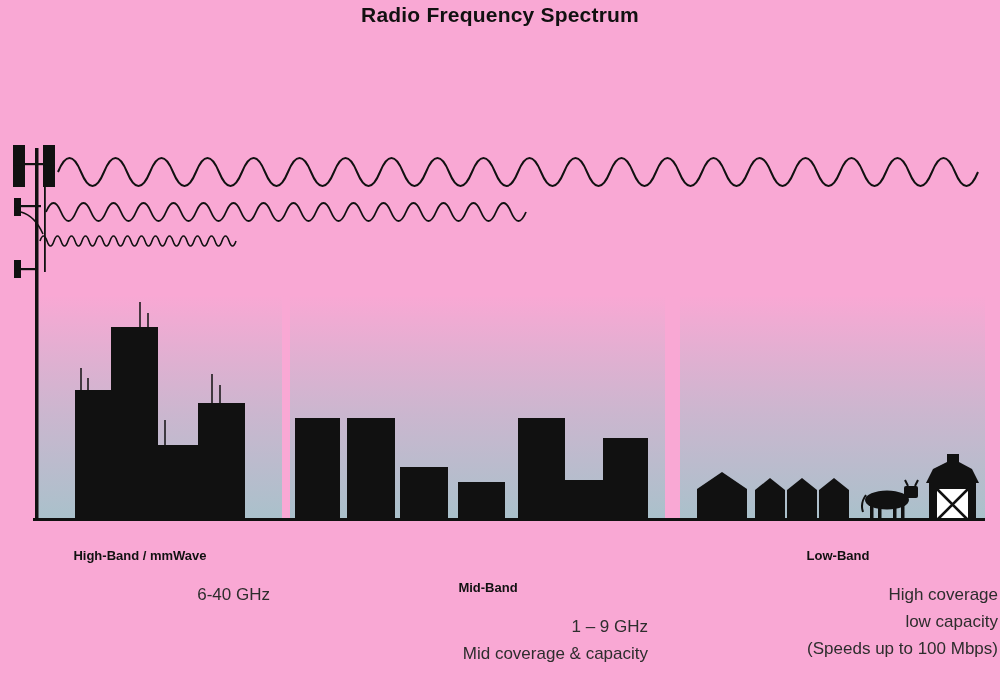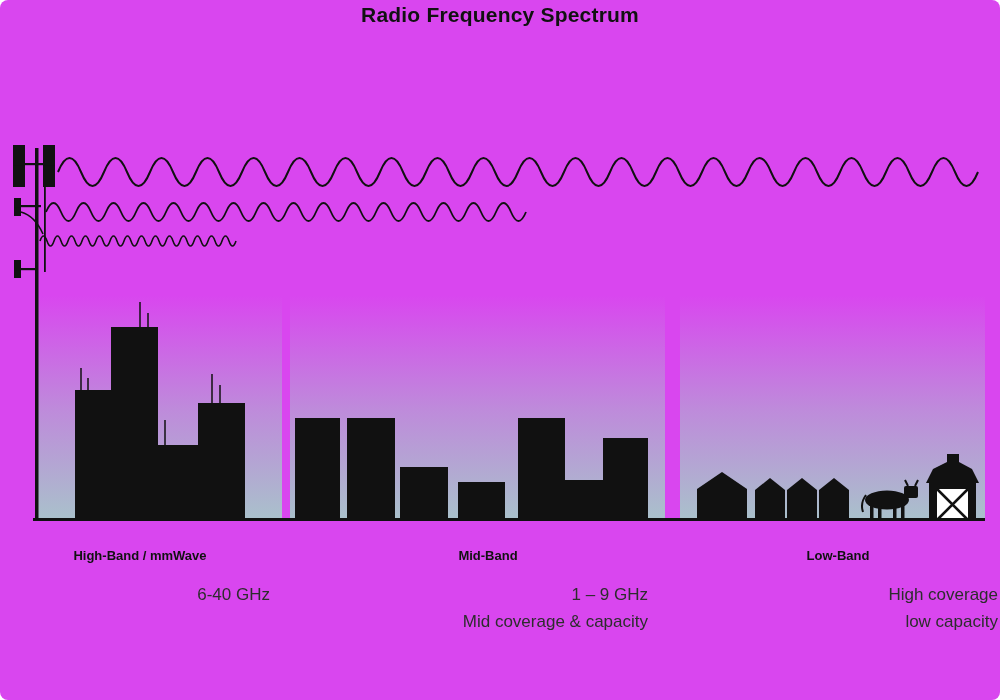--- a/index.html
+++ b/index.html
@@ -1,27 +1,27 @@
 <!DOCTYPE html>
 <html style="--ink: #111111;"><head>
 <meta charset="utf-8">
 <style>
   * { margin: 0; padding: 0; box-sizing: border-box; }
   html, body { width: 1000px; height: 700px; background: #ffffff; font-family: "Liberation Sans", sans-serif; }
-  .canvas { position: relative; width: 1000px; height: 700px; background: #d946ef; overflow: hidden; border-radius: 8px; }
+  .canvas { position: relative; width: 1000px; height: 700px; background: #f9a8d4; overflow: hidden; }
   .title { position: absolute; top: 3px; left: 0; width: 100%; text-align: center; font-size: 21px; font-weight: 700; color: #111; letter-spacing: 0.2px; }
   .scene { position: absolute; top: 0; left: 0; width: 1000px; height: 530px; }
   .ink { fill: var(--ink, #111); }
   .wave { fill: none; stroke: var(--ink, #111); }
   .antenna { stroke: var(--ink, #111); stroke-width: 1.5; }
   .band { position: absolute; top: 548px; text-align: center; }
   .band-name { font-size: 13px; font-weight: 700; color: #111; margin-bottom: 18px; }
   .band-detail { font-size: 17px; line-height: 27px; color: #2d2d2d; text-align: right; }
   #band-0 { left: 10px;  width: 260px; }
-  #band-1 { left: 328px; width: 320px; }
+  #band-1 { left: 328px; width: 320px; margin-top: 32px; }
   #band-2 { left: 678px; width: 320px; }
 </style>
 </head>
 <body>
 
 <div class="canvas">
 
   <h1 class="title">Radio Frequency Spectrum</h1>
 
   <svg class="scene" viewBox="0 0 1000 530">
@@ -115,15 +115,16 @@
   <div class="band" id="band-1">
     <div class="band-name">Mid-Band</div>
     <div class="band-detail">1 – 9 GHz</div>
     <div class="band-detail">Mid coverage &amp; capacity</div>
   </div>
 
   <div class="band" id="band-2">
     <div class="band-name">Low-Band</div>
     <div class="band-detail">High coverage</div>
     <div class="band-detail">low capacity</div>
+    <div class="band-detail">(Speeds up to 100 Mbps)</div>
   </div>
 
 </div>
 
 </body></html>

